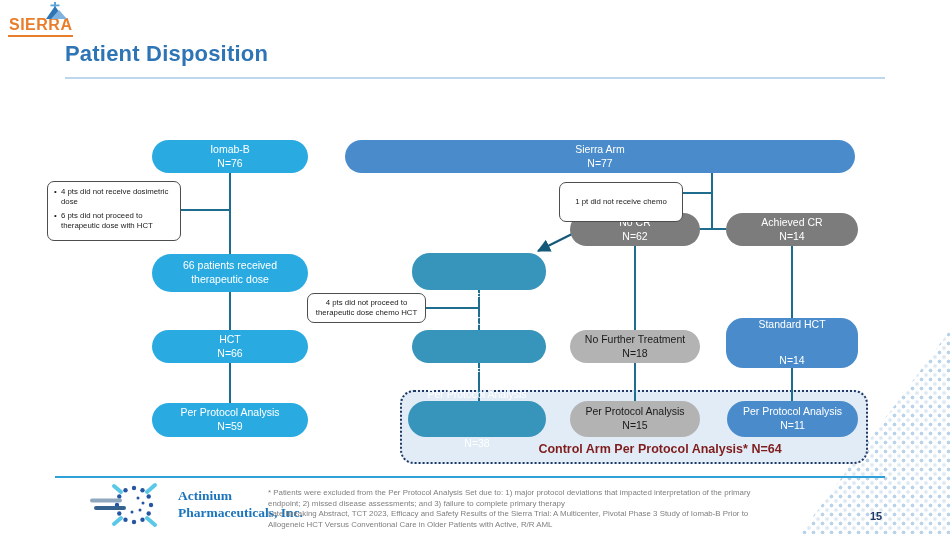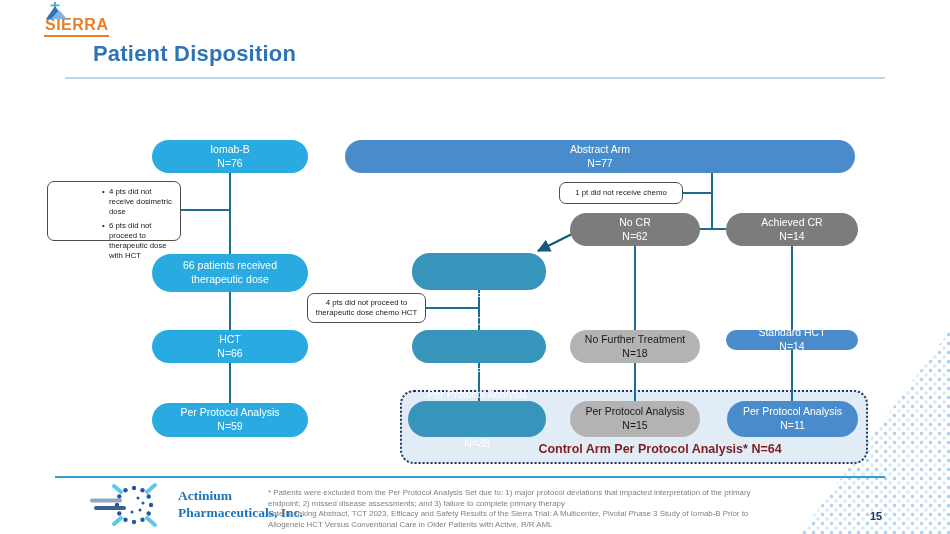--- a/index.html
+++ b/index.html
@@ -15,25 +15,25 @@
       radial-gradient(#b9d3ea 1.7px, transparent 2.2px),
       radial-gradient(#dbe6f0 1.7px, transparent 2.2px);
     background-size:9px 9px; background-position:0 0, 4.5px 4.5px;
     clip-path:polygon(100% 0, 100% 100%, 0 100%);
   }
   
   .sierra { position:absolute; left:8px; top:4px; z-index:6; width:62px; }
   .sierra .mountain { position:absolute; left:28px; top:-2px; }
   .sierra .word {
     font-size:16px; font-weight:bold; letter-spacing:0.5px; color:#e87e2b;
-    border-bottom:2.5px solid #e87e2b; padding:12px 1px 1px 1px; display:inline-block;margin-left:36px;
+    border-bottom:2.5px solid #e87e2b; padding:12px 1px 1px 1px; display:inline-block;
   }
   .page-title {
     position:absolute; left:65px; top:41px; z-index:6;
-    font-size:22px; font-weight:bold; color:#2e75b6; letter-spacing:0.2px;margin-left:28px;
+    font-size:22px; font-weight:bold; color:#2e75b6; letter-spacing:0.2px;
   }
   .title-rule { position:absolute; left:65px; top:77px; width:820px; height:2px; background:#bdd7ee; z-index:1; }
 
   
   .pill {
     position:absolute; z-index:4; display:flex; flex-direction:column;
     align-items:center; justify-content:center; text-align:center;
     color:#ffffff; font-size:10.5px; line-height:1.3;
   }
   .navy  { background:#203864; }
@@ -43,21 +43,21 @@
   .gray-dark  { background:#7c7c7c; }
   .gray-light { background:#b3b3b3; color:#1a1a1a; }
 
   
   .note {
     position:absolute; z-index:5; background:#ffffff; border:1.4px solid #4d4d4d;
     border-radius:7px; color:#1a1a1a; font-size:7.8px; line-height:1.28;
   }
   .note.centered { display:flex; flex-direction:column; align-items:center; justify-content:center; text-align:center; }
   .note ul { list-style:none; padding:5px 4px 4px 6px; }
-  .note li { padding-left:7px; position:relative; margin-bottom:4px;margin-left:48px; }
+  .note li { padding-left:7px; position:relative; margin-bottom:4px; }
   .note li:before { content:"•"; position:absolute; left:0; top:0; }
 
   .lines-svg { position:absolute; left:0; top:0; z-index:3; pointer-events:none; }
 
   .ppa-container {
     position:absolute; left:400px; top:390px; width:468px; height:74px; z-index:2;
     background:#e2ecf7; border:2px dotted #203864; border-radius:14px;
   }
   .ppa-caption {
     position:absolute; left:400px; top:442px; width:520px; z-index:4;
@@ -119,32 +119,32 @@
 
   <div class="ppa-container"></div>
 
 
   <div class="pill cyan" style="left:152px; top:140px; width:156px; height:33px; border-radius:17px;">
     <span>Iomab-B</span>
     <span>N=76</span>
   </div>
 
   <div class="pill blue" style="left:345px; top:140px; width:510px; height:33px; border-radius:17px;">
-    <span>Abstract Arm</span>
+    <span>Sierra Arm</span>
     <span>N=77</span>
   </div>
 
   <div class="note" style="left:47px; top:181px; width:134px; height:60px;">
     <ul>
       <li>4 pts did not receive dosimetric dose</li>
       <li>6 pts did not proceed to therapeutic dose with HCT</li>
     </ul>
   </div>
 
-  <div class="note centered" style="left:559px; top:182px; width:124px; height:22px;">
+  <div class="note centered" style="left:559px; top:182px; width:124px; height:40px;">
     <span>1 pt did not receive chemo</span>
   </div>
 
   <div class="pill gray-dark" style="left:570px; top:213px; width:130px; height:33px; border-radius:17px;">
     <span>No CR</span>
     <span>N=62</span>
   </div>
 
   <div class="pill gray-dark" style="left:726px; top:213px; width:132px; height:33px; border-radius:17px;">
     <span>Achieved CR</span>
@@ -174,21 +174,21 @@
   <div class="pill teal" style="left:412px; top:330px; width:134px; height:33px; border-radius:17px;">
     <span>HCT</span>
     <span>N=40</span>
   </div>
 
   <div class="pill gray-light" style="left:570px; top:330px; width:130px; height:33px; border-radius:17px;text-align:right;">
     <span>No Further Treatment</span>
     <span>N=18</span>
   </div>
 
-  <div class="pill blue" style="left:726px; top:330px; width:132px; height:20px; border-radius:17px;">
+  <div class="pill blue" style="left:726px; top:318px; width:132px; height:50px; border-radius:17px;justify-content:space-between;">
     <span>Standard HCT</span>
     <span>N=14</span>
   </div>
 
   <div class="pill cyan" style="left:152px; top:403px; width:156px; height:34px; border-radius:17px;">
     <span>Per Protocol Analysis</span>
     <span>N=59</span>
   </div>
 
   <div class="pill teal" style="left:408px; top:401px; width:138px; height:36px; border-radius:18px;">

